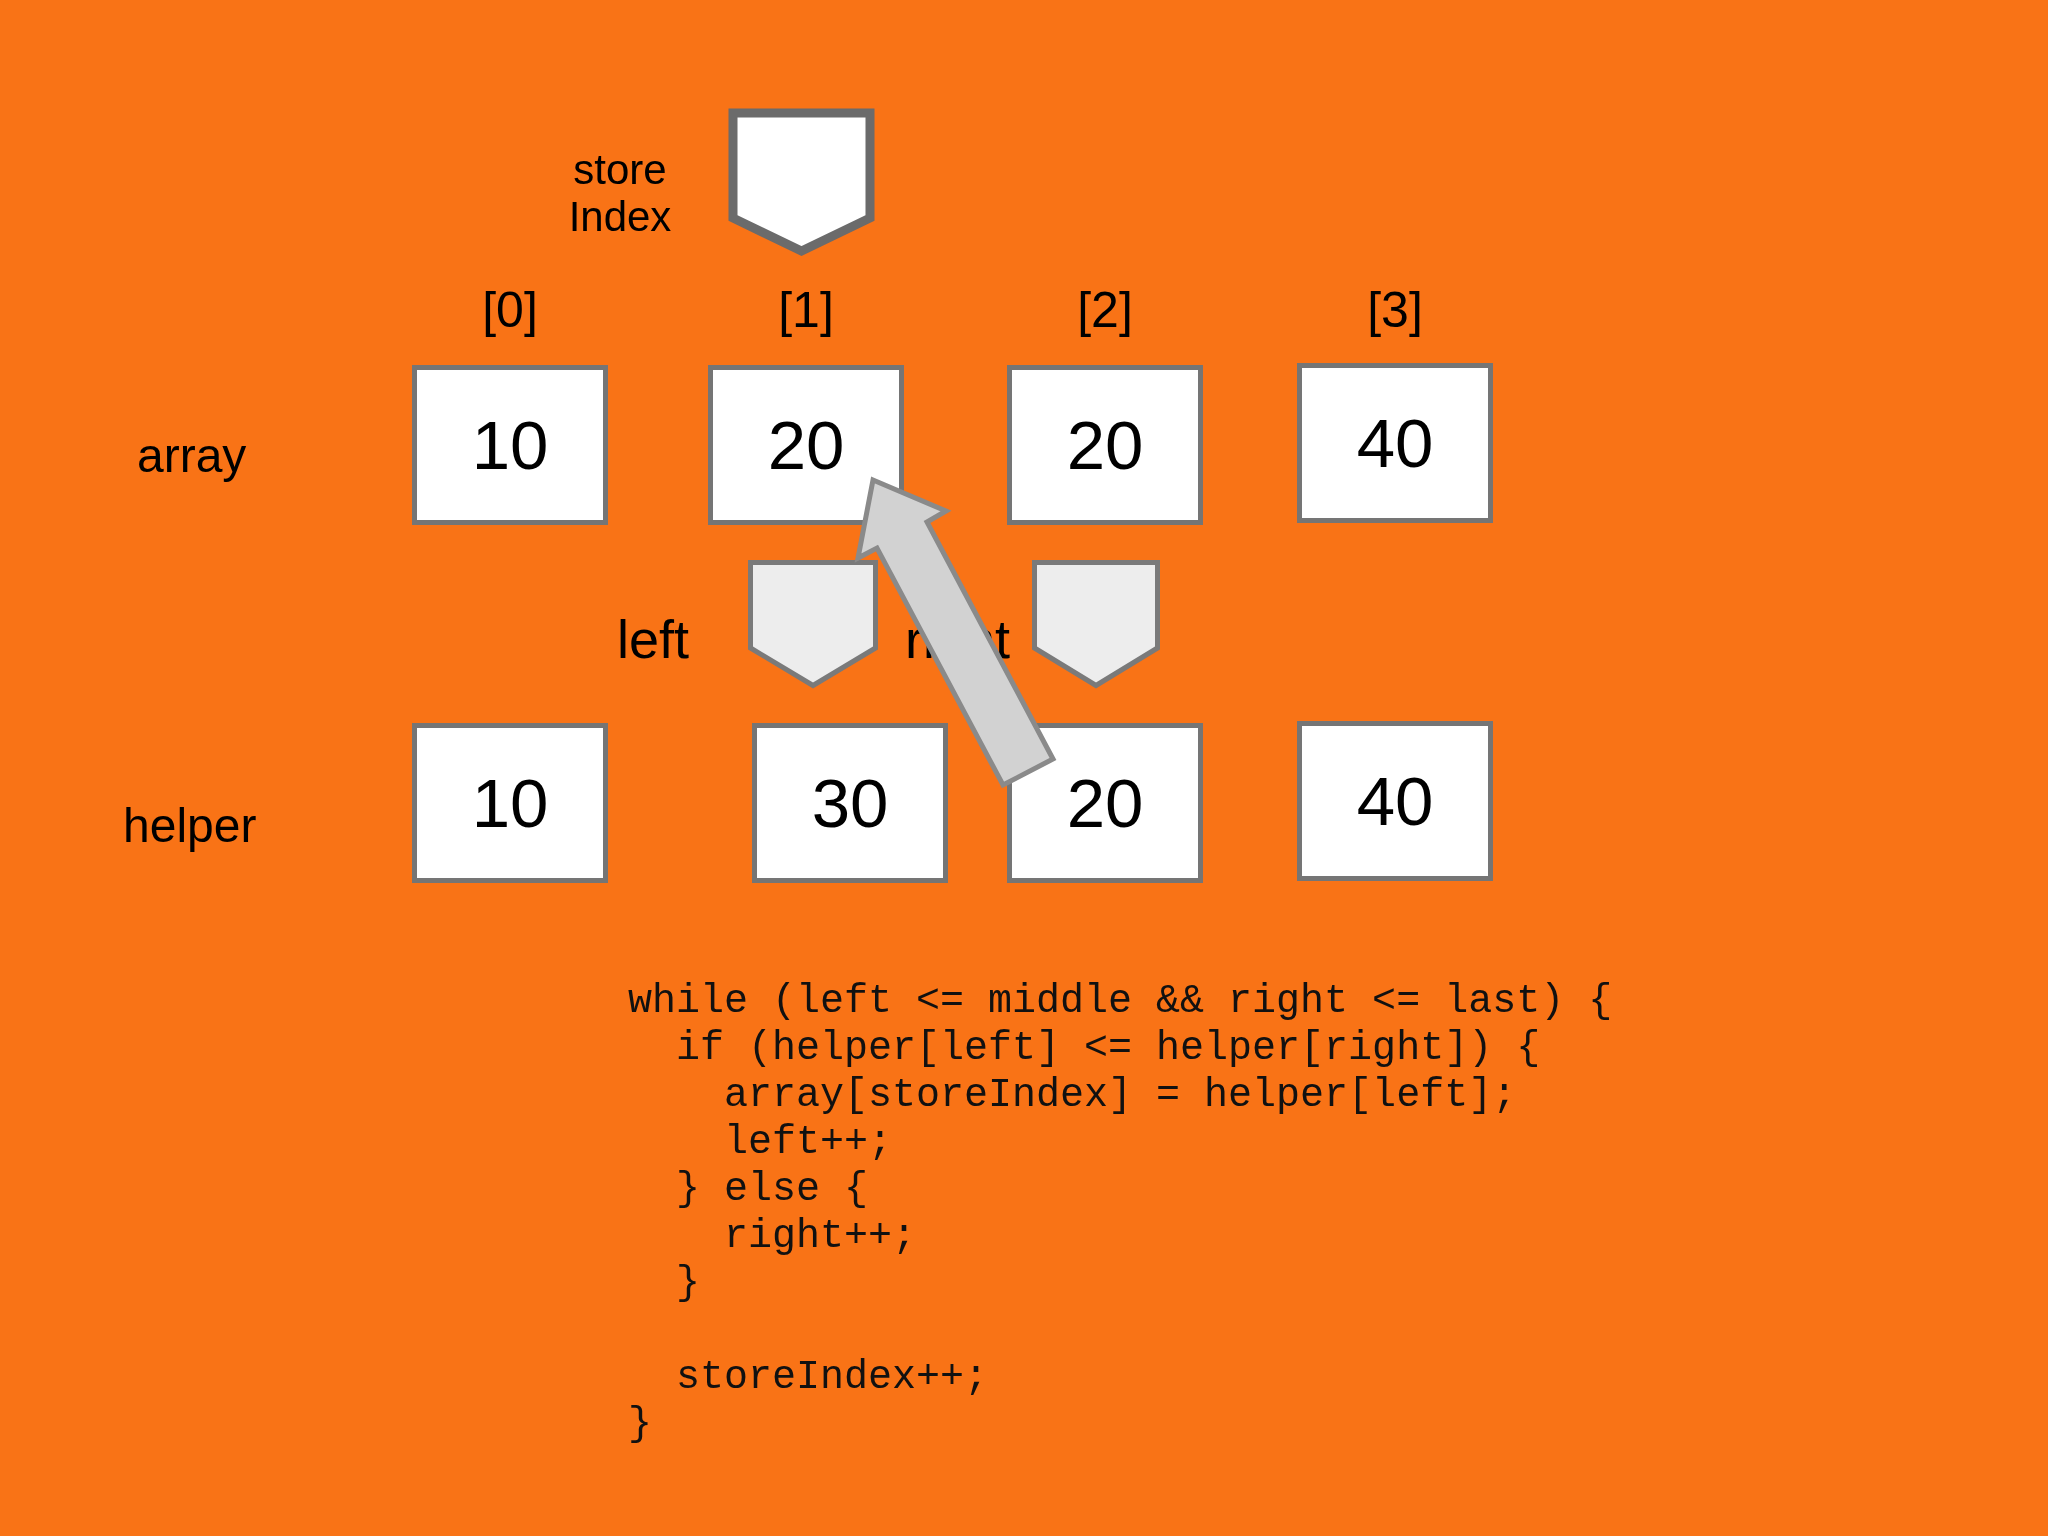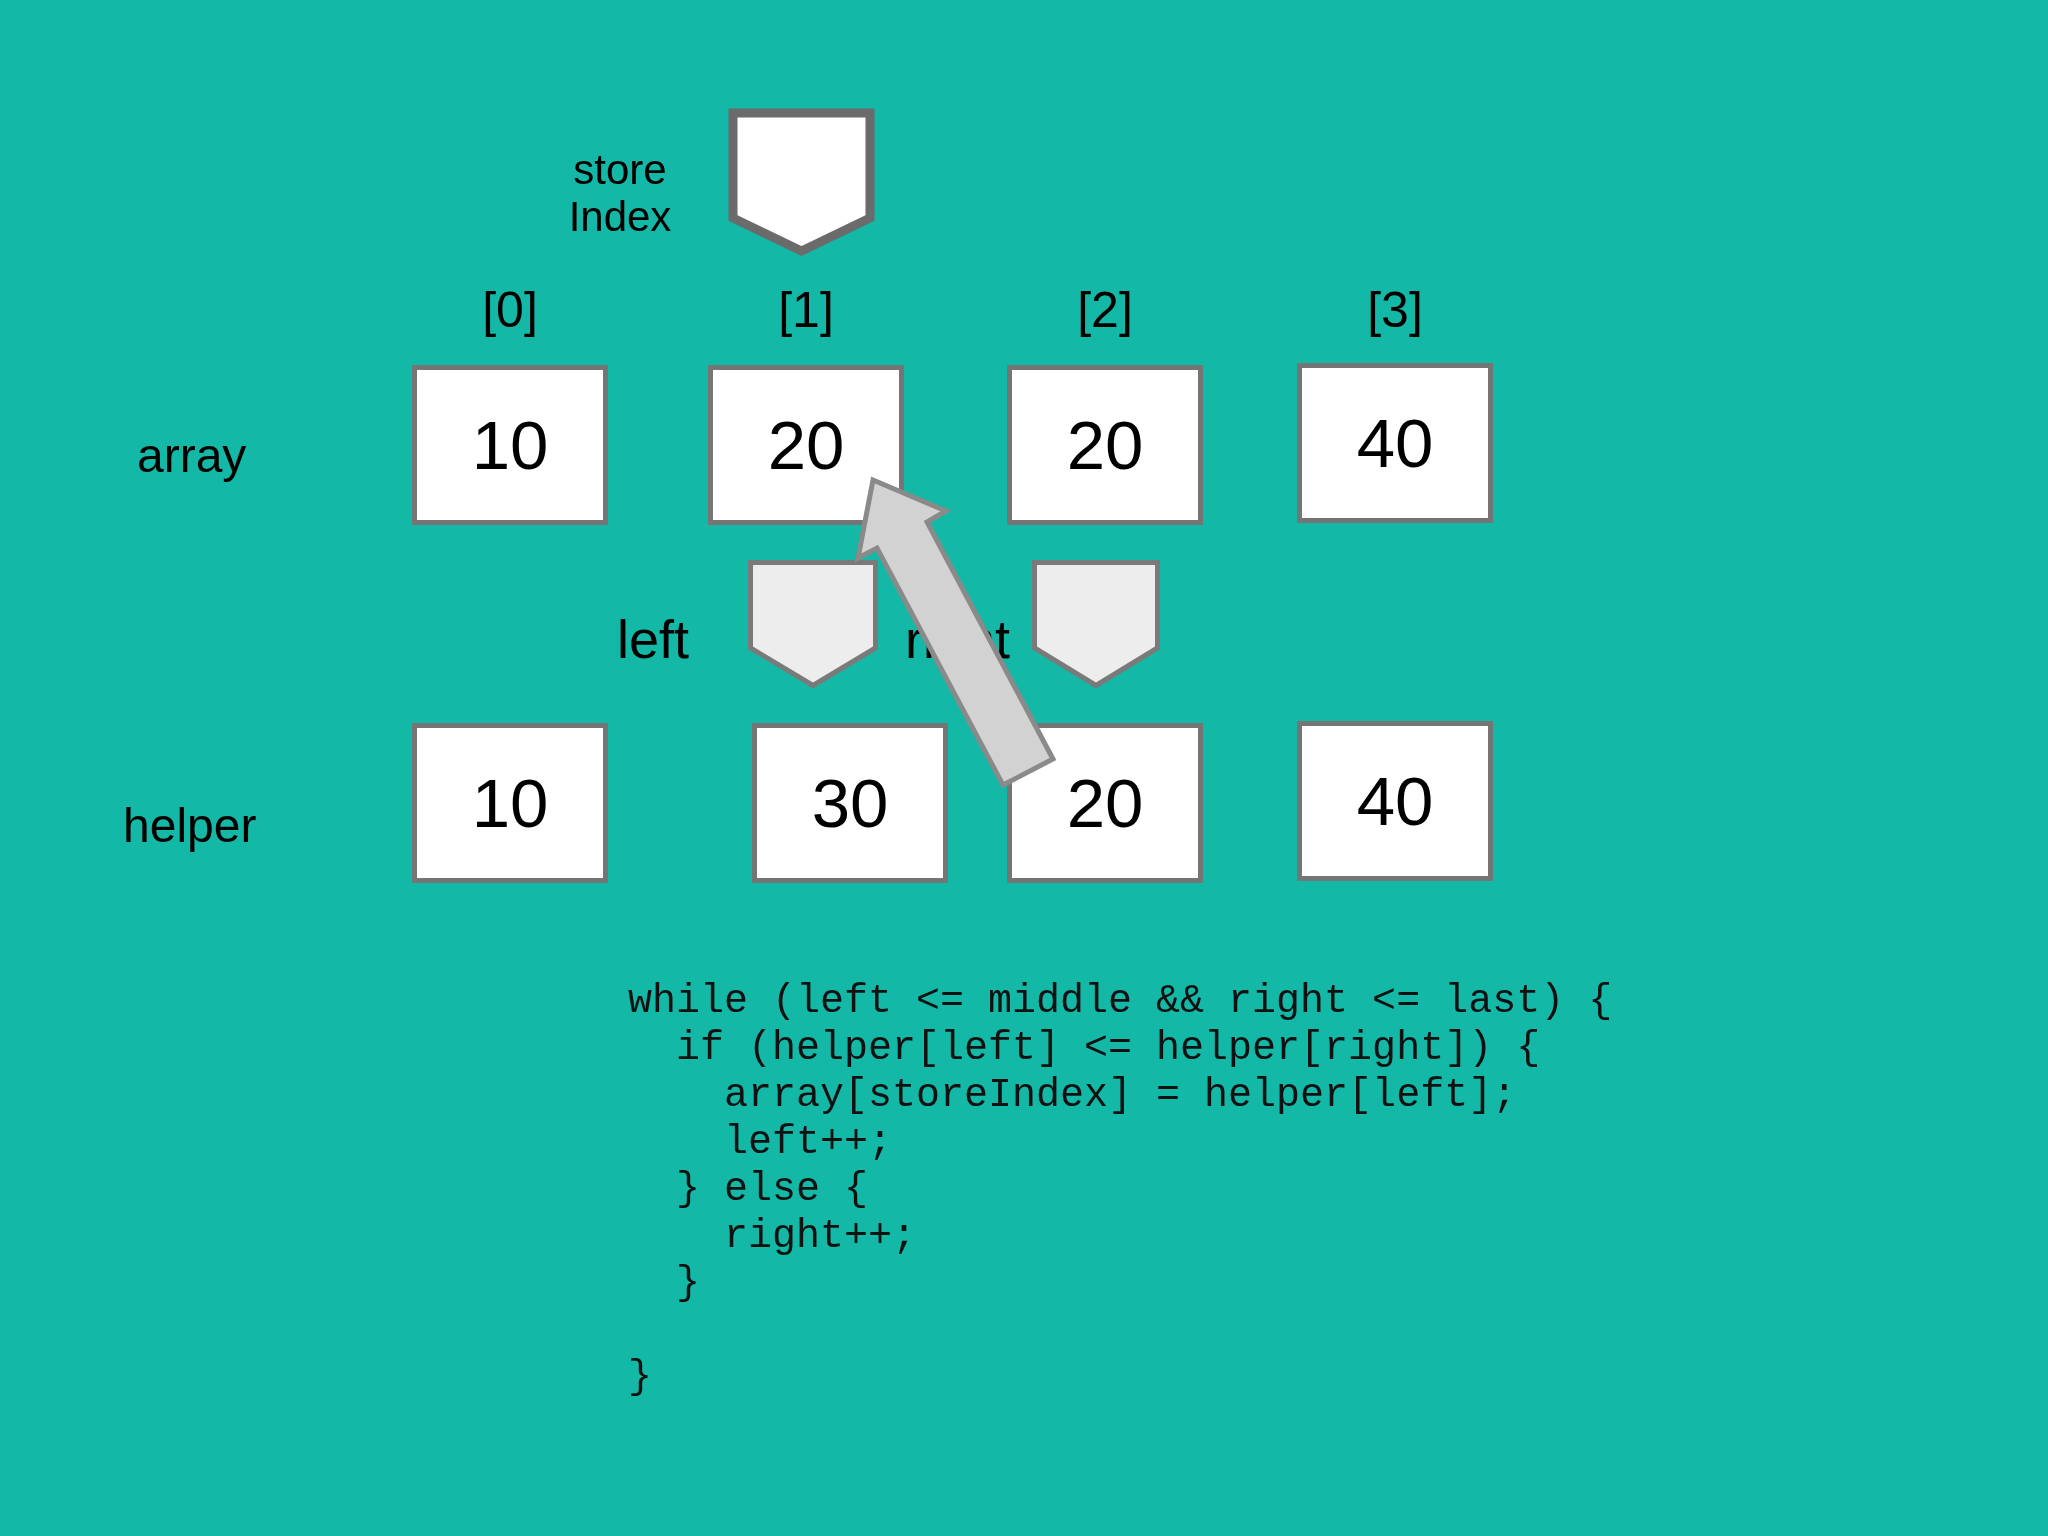--- a/index.html
+++ b/index.html
@@ -1,17 +1,17 @@
 <!DOCTYPE html>
 <html><head>
 <meta charset="utf-8">
 <style>
   html,body{margin:0;padding:0;background:#ffffff;}
   .canvas{
-    position:relative;width:2048px;height:1536px;background:#14b8a6;overflow:hidden;
+    position:relative;width:2048px;height:1536px;background:#f97316;overflow:hidden;
     font-family:"Liberation Sans",sans-serif;color:#000;
   }
   .abs{position:absolute;}
   .row-label{font-size:48px;line-height:56px;color:#000;}
   .store-label{font-size:42px;line-height:47px;text-align:center;width:170px;}
   .index-label{font-size:50px;line-height:56px;text-align:center;width:196px;}
   .cell{
     width:186px;height:150px;border:5px solid #757575;background:#ffffff;
     display:flex;align-items:center;justify-content:center;
   }
@@ -70,20 +70,21 @@
 
   <div class="abs code-block" style="left:628px;top:942px;">
     <div class="code-line">while (left &lt;= middle &amp;&amp; right &lt;= last) {</div>
     <div class="code-line">  if (helper[left] &lt;= helper[right]) {</div>
     <div class="code-line">    array[storeIndex] = helper[left];</div>
     <div class="code-line">    left++;</div>
     <div class="code-line">  } else {</div>
     <div class="code-line">    right++;</div>
     <div class="code-line">  }</div>
     <div class="code-line"></div>
+    <div class="code-line">  storeIndex++;</div>
     <div class="code-line">}</div>
   </div>
 
   <svg class="overlay" width="2048" height="1536" viewBox="0 0 2048 1536">
 
     <polygon points="733,113 870,113 870,218 801.5,251 733,218" fill="#ffffff" stroke="#6b6b6b" stroke-width="9" stroke-linejoin="miter"></polygon>
 
     <polygon points="750.5,562.5 875.5,562.5 875.5,648 813,685.5 750.5,648" fill="#ededed" stroke="#7a7a7a" stroke-width="5" stroke-linejoin="miter"></polygon>
 
     <polygon points="1034.5,562.5 1157.5,562.5 1157.5,648 1096,685.5 1034.5,648" fill="#ededed" stroke="#7a7a7a" stroke-width="5" stroke-linejoin="miter"></polygon>

